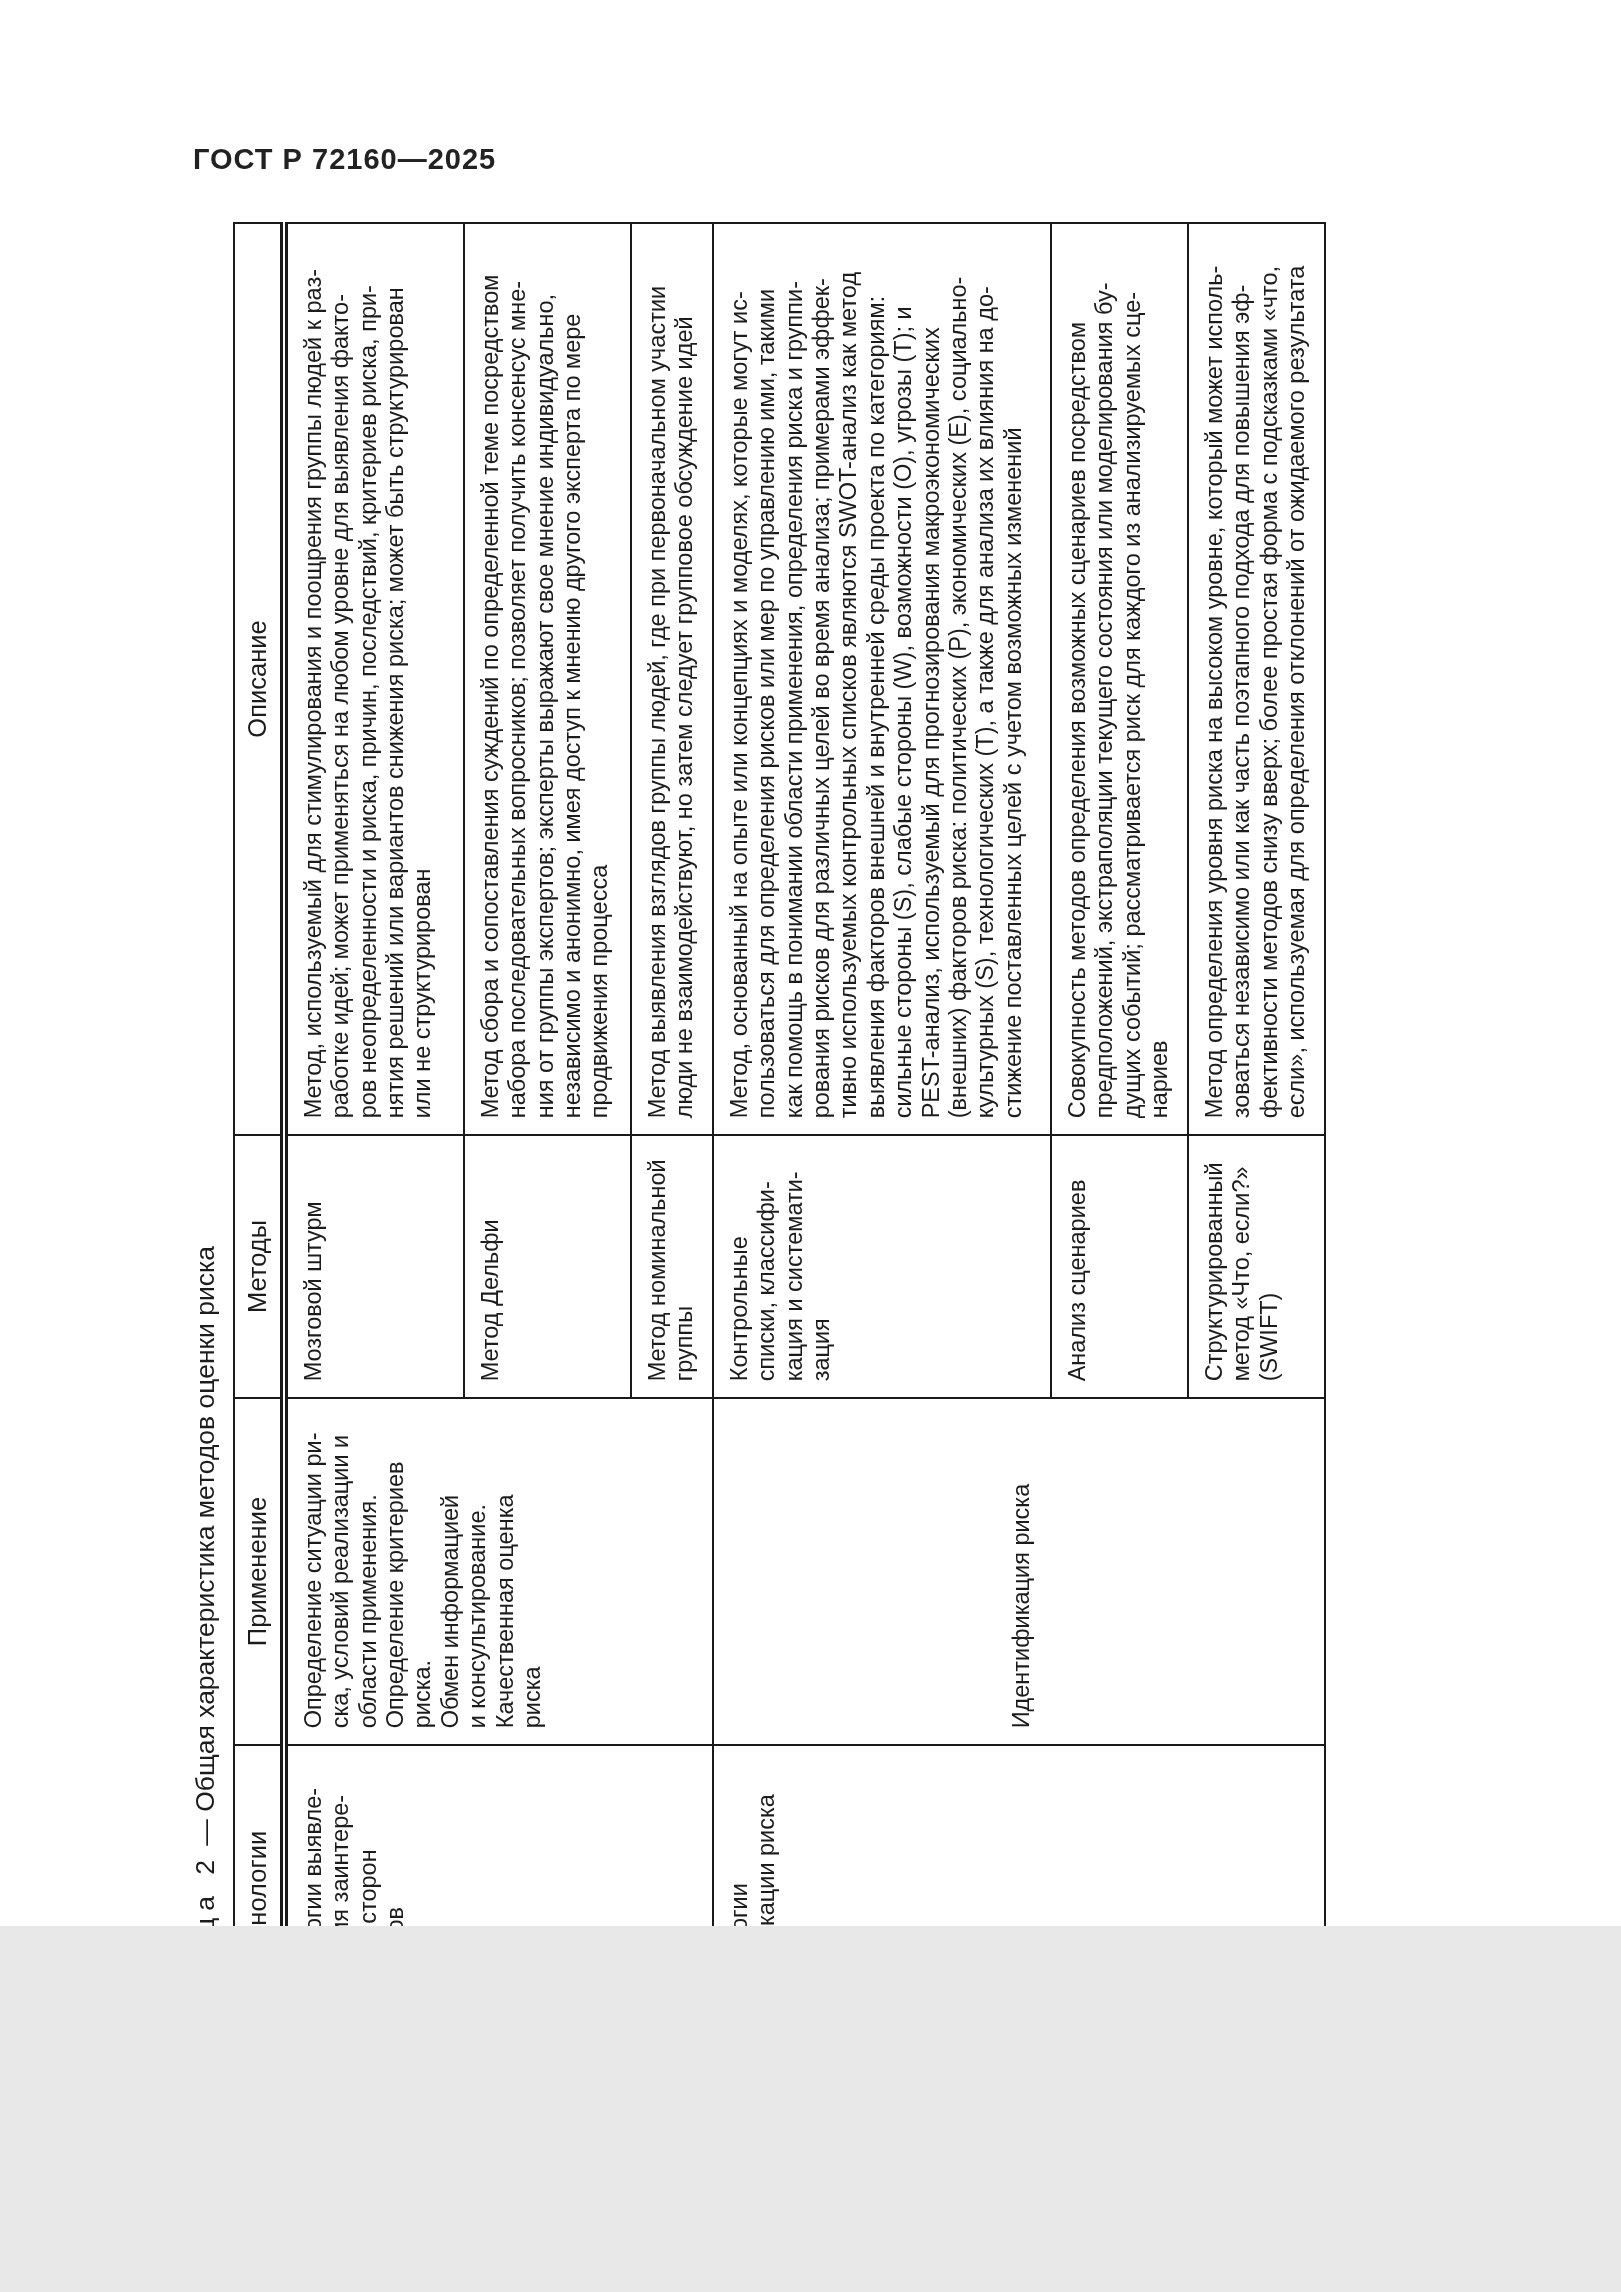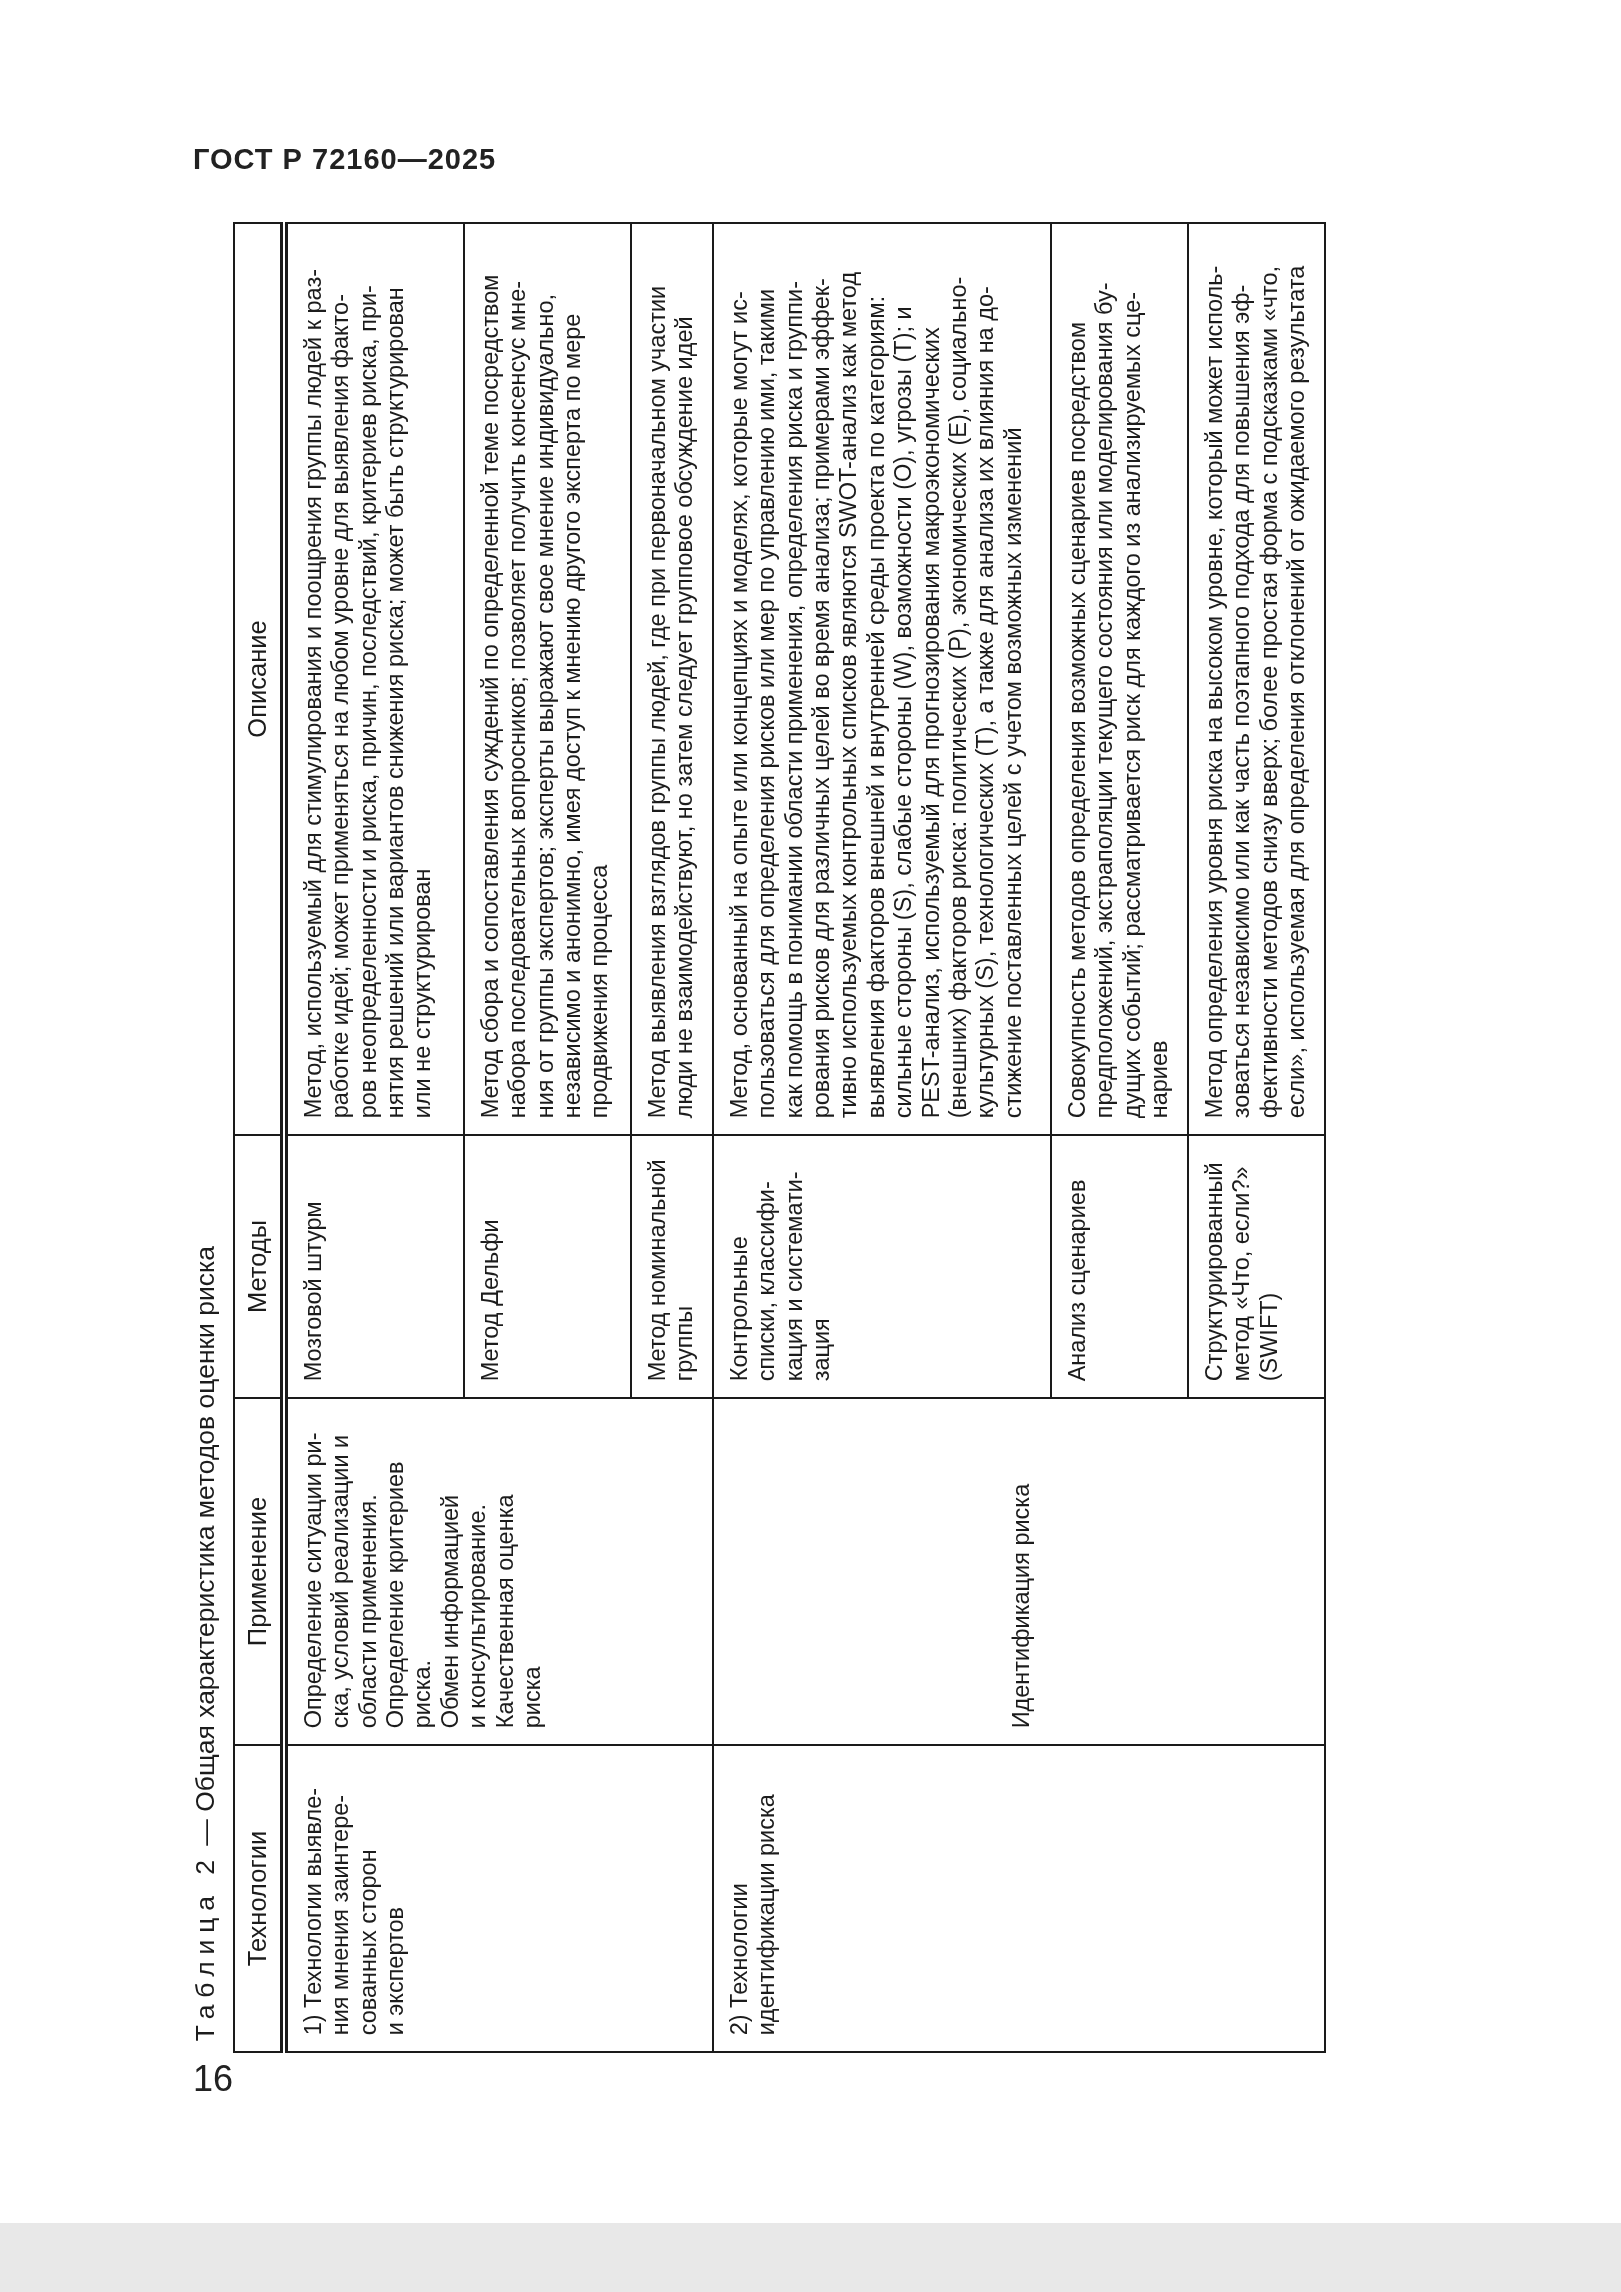--- a/index.html
+++ b/index.html
@@ -1,16 +1,16 @@
 <!DOCTYPE html>
 <html><head>
 <meta charset="utf-8">
 <style>
   html,body{margin:0;padding:0;background:#e8e8e8;}
-  .page{position:relative;width:1621px;height:2223px;background:#ffffff;overflow:hidden;
+  .page{position:relative;width:1621px;height:1926px;background:#ffffff;overflow:hidden;
         font-family:"Liberation Sans",sans-serif;color:#1c1c1c;}
   .doc-header{position:absolute;left:193px;top:143px;font-size:29px;font-weight:bold;
               letter-spacing:1px;color:#222;}
   .page-number{position:absolute;left:193px;top:2058px;font-size:36px;color:#222;}
 
   
   .rotated{position:absolute;left:188px;top:225px;width:1828px;height:1128px;
            transform-origin:0 0;transform:rotate(-90deg) translateX(-1828px);}
 
   .table-title{font-size:26.5px;margin:2px 0 0 11.8px;height:43px;color:#1c1c1c;white-space:nowrap;}

